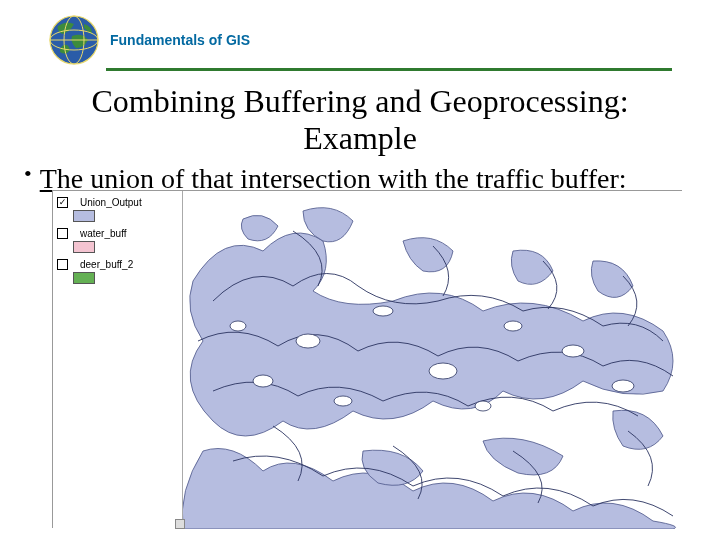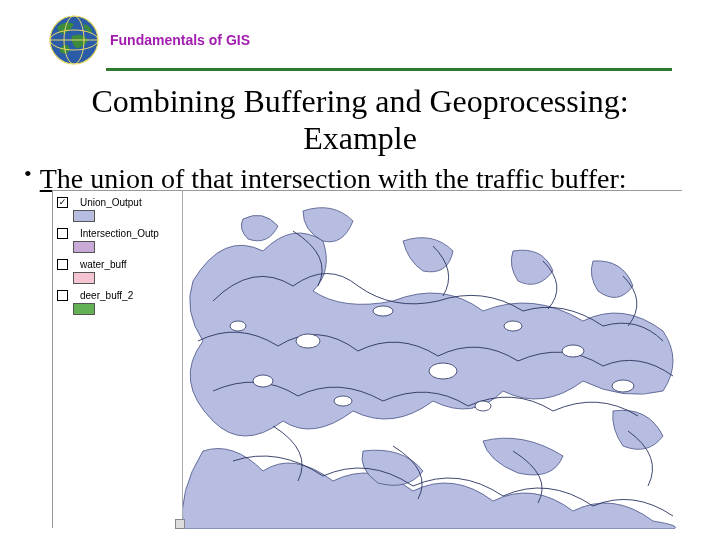--- a/index.html
+++ b/index.html
@@ -21,21 +21,21 @@
       width: 52px;
       height: 52px;
       display: flex;
       align-items: center;
       justify-content: center;
     }
     .header-title {
       font-family: Arial, Helvetica, sans-serif;
       font-weight: bold;
       font-size: 14px;
-      color: #a21caf;
+      color: #0369a1;
     }
     .header-underline {
       height: 3px;
       background: #2f7a2f;
       margin: 2px 48px 0 106px;
     }
     .slide-title {
       text-align: center;
       font-size: 32px;
       font-weight: normal;
@@ -153,27 +153,20 @@
 </div>
 
 <div class="figure-area">
   <div class="legend-panel">
     <div class="legend-item">
       <div class="legend-head">
         <span class="legend-check">✓</span>
         <span class="legend-label">Union_Output</span>
       </div>
       <div class="legend-swatch" style="background:#b6bde0"></div>
-    </div>
-    <div class="legend-item">
-      <div class="legend-head">
-        <span class="legend-check"></span>
-        <span class="legend-label">Intersection_Outp</span>
-      </div>
-      <div class="legend-swatch" style="background:#c9a9d6"></div>
     </div>
     <div class="legend-item">
       <div class="legend-head">
         <span class="legend-check"></span>
         <span class="legend-label">water_buff</span>
       </div>
       <div class="legend-swatch" style="background:#f4c4d1"></div>
     </div>
     <div class="legend-item">
       <div class="legend-head">

